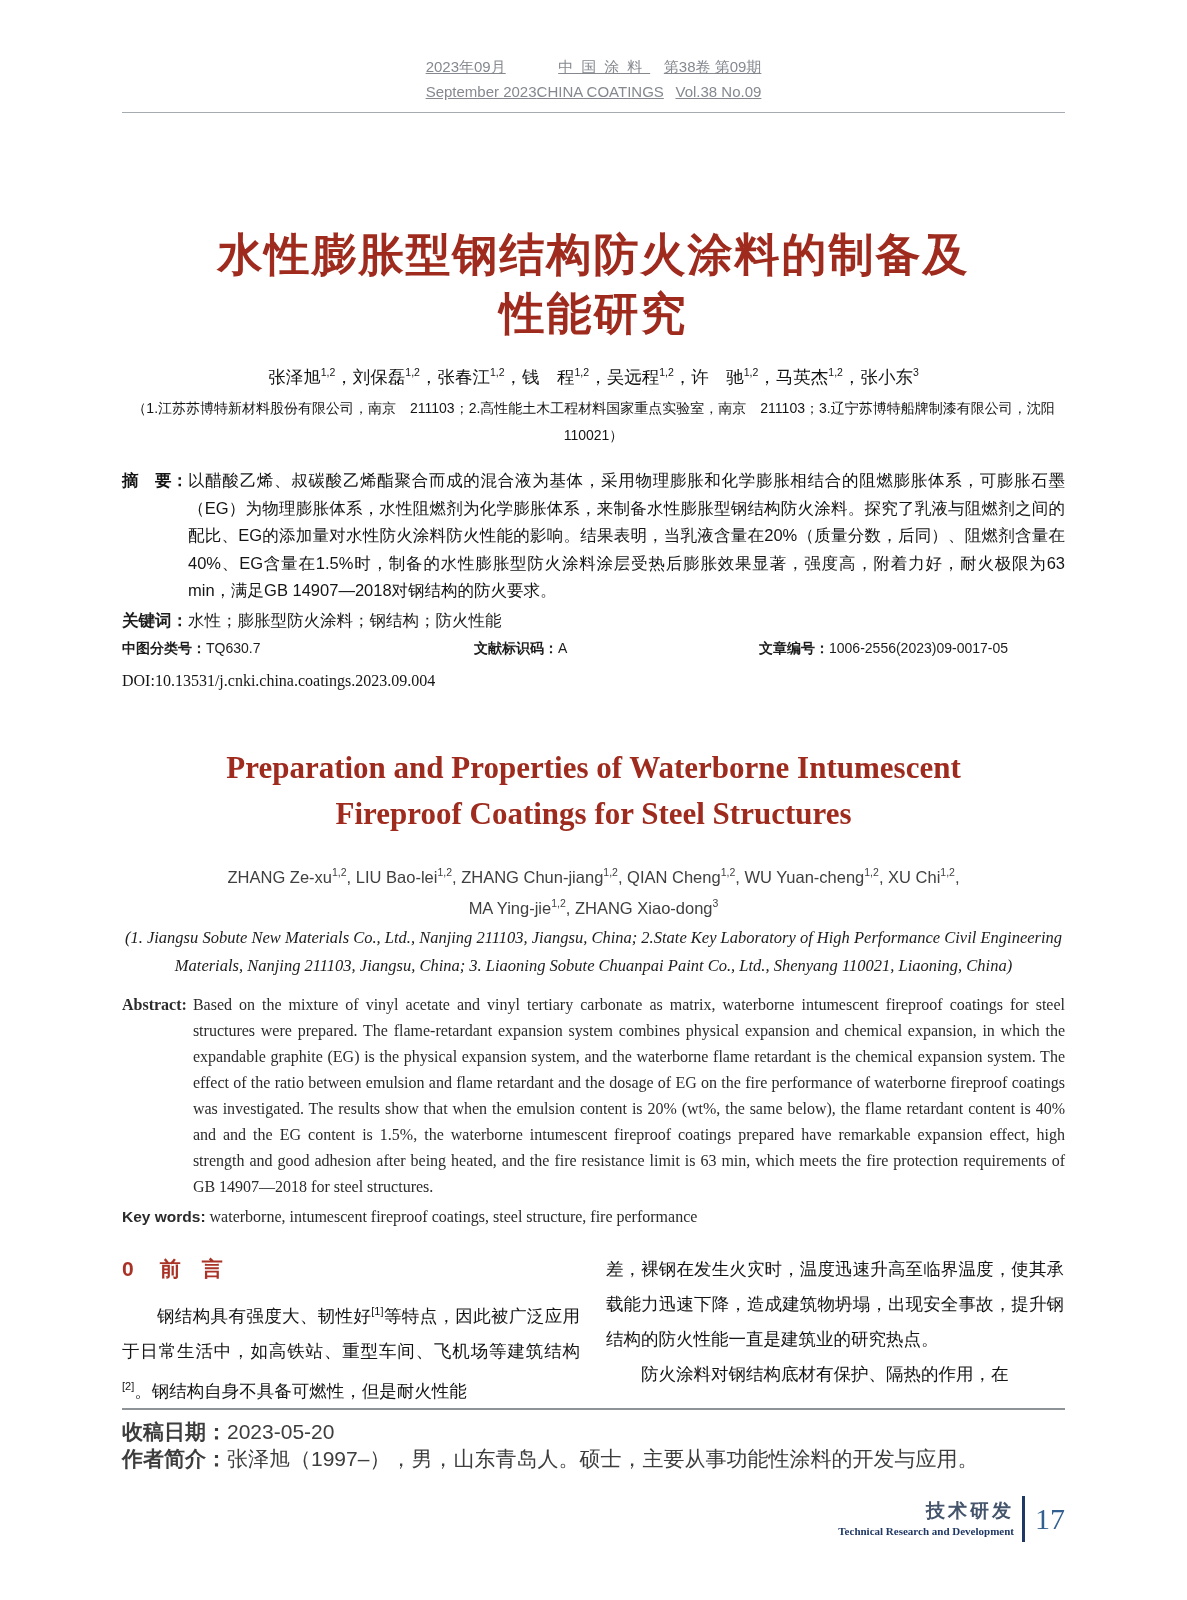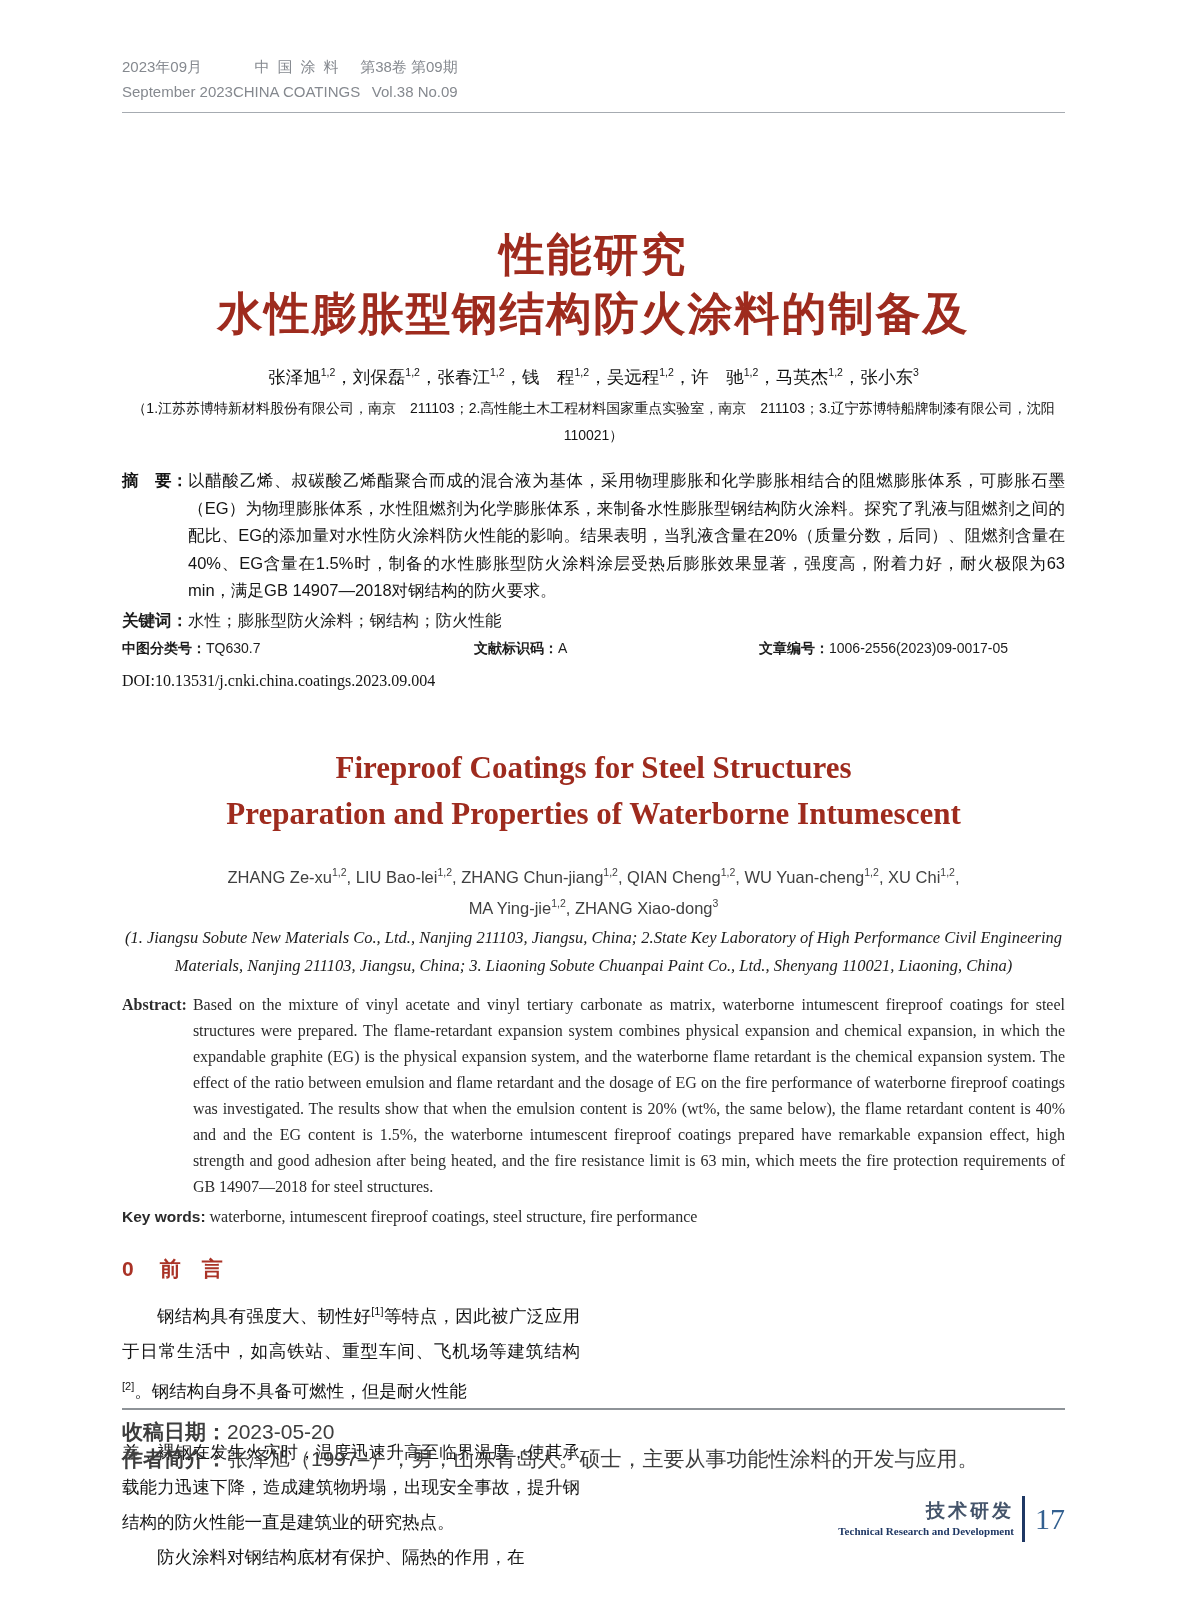--- a/index.html
+++ b/index.html
@@ -2,23 +2,23 @@
 <html><head>
 <meta charset="utf-8">
 <style>
   * { margin:0; padding:0; box-sizing:border-box; }
   html,body { background:#ffffff; }
   body { width:1187px; height:1600px; font-family:"Liberation Sans", sans-serif; color:#1c1c1c; }
   .page { position:relative; width:1187px; height:1600px; background:#fff; overflow:hidden; }
   .content { margin:0 122px; width:943px; }
 
   
-  .journal-header { display:flex; justify-content:flex-start; align-items:flex-end;
+  .journal-header { display:flex; justify-content:center; align-items:flex-end;
     padding-top:54px; padding-bottom:8px; border-bottom:1px solid #a6abb1;
-    color:#85898f; font-size:15px; line-height:25px; }
+    color:#85898f; font-size:15px; line-height:25px;text-decoration:underline; }
   .jh-left { text-align:left; }
   .jh-center { text-align:center; }
   .jh-center .cn { letter-spacing:8px; padding-left:8px; }
   .jh-right { text-align:right; }
 
   
   .title-cn { margin-top:112px; text-align:center; font-weight:bold; color:#9e2b1e;
     font-size:45px; line-height:59px; letter-spacing:2px; }
 
   
@@ -50,21 +50,21 @@
   
   .abstract-en { margin-top:12px; display:flex; font-family:"Liberation Serif", serif;
     font-size:16px; line-height:26px; color:#2b2b2b; }
   .abstract-en .label { font-weight:bold; white-space:nowrap; padding-right:6px; }
   .abstract-en .body { flex:1; text-align:justify; }
   .keywords-en { margin-top:4px; font-family:"Liberation Serif", serif; font-size:16px; line-height:26px; color:#2b2b2b; }
   .keywords-en .label { font-weight:bold; font-family:"Liberation Sans", sans-serif; font-size:15.5px; }
 
   
   .intro-section { position:absolute; top:1252px; left:122px; width:943px; }
-  .intro-columns { display:flex; gap:26px;flex-direction:column; }
+  .intro-columns { display:flex; gap:26px; }
   .col { width:458px; }
   .intro-heading { color:#a93226; font-weight:bold; font-size:21px; line-height:34px; margin-bottom:8px; }
   .intro-heading .num { margin-right:26px; }
   .intro-p { font-size:17.5px; line-height:35px; text-align:justify; color:#141414; }
   .indent { text-indent:2em; }
   .intro-p sup { font-size:11px; }
 
   
   .footnote { position:absolute; top:1408px; left:122px; width:943px;
     border-top:2px solid #8e9398; padding-top:8px; font-size:21px; line-height:27px; color:#3d3d3d; }
@@ -93,22 +93,22 @@
         <div class="cn">中国涂料</div>
         <div>CHINA COATINGS</div>
       </div>
       <div class="jh-right">
         <div>第38卷 第09期</div>
         <div>Vol.38 No.09</div>
       </div>
     </div>
 
     <h1 class="title-cn">
+      <div>水性膨胀型钢结构防火涂料的制备及</div>
       <div>性能研究</div>
-      <div>水性膨胀型钢结构防火涂料的制备及</div>
     </h1>
 
     <div class="authors-cn">
       <span><span>张泽旭</span><sup>1,2</sup><span>，</span></span><span><span>刘保磊</span><sup>1,2</sup><span>，</span></span><span><span>张春江</span><sup>1,2</sup><span>，</span></span><span><span>钱　程</span><sup>1,2</sup><span>，</span></span><span><span>吴远程</span><sup>1,2</sup><span>，</span></span><span><span>许　驰</span><sup>1,2</sup><span>，</span></span><span><span>马英杰</span><sup>1,2</sup><span>，</span></span><span><span>张小东</span><sup>3</sup><span></span></span>
     </div>
 
     <div class="affil-cn">（1.江苏苏博特新材料股份有限公司，南京　211103；2.高性能土木工程材料国家重点实验室，南京　211103；3.辽宁苏博特船牌制漆有限公司，沈阳　110021）</div>
 
     <div class="abstract-cn">
       <span class="label">摘　要：</span>
@@ -121,22 +121,22 @@
 
     <div class="meta-row">
       <span class="meta-clc"><span class="label">中图分类号：</span><span>TQ630.7</span></span>
       <span class="meta-doc"><span class="label">文献标识码：</span><span>A</span></span>
       <span class="meta-aid"><span class="label">文章编号：</span><span>1006-2556(2023)09-0017-05</span></span>
     </div>
 
     <div class="doi-line">DOI:10.13531/j.cnki.china.coatings.2023.09.004</div>
 
     <h2 class="title-en">
+      <div>Preparation and Properties of Waterborne Intumescent</div>
       <div>Fireproof Coatings for Steel Structures</div>
-      <div>Preparation and Properties of Waterborne Intumescent</div>
     </h2>
 
     <div class="authors-en">
       <div><span>ZHANG Ze-xu</span><sup>1,2</sup><span>, </span><span>LIU Bao-lei</span><sup>1,2</sup><span>, </span><span>ZHANG Chun-jiang</span><sup>1,2</sup><span>, </span><span>QIAN Cheng</span><sup>1,2</sup><span>, </span><span>WU Yuan-cheng</span><sup>1,2</sup><span>, </span><span>XU Chi</span><sup>1,2</sup><span>,</span></div>
       <div><span>MA Ying-jie</span><sup>1,2</sup><span>, </span><span>ZHANG Xiao-dong</span><sup>3</sup><span></span></div>
     </div>
 
     <div class="affil-en">(1. Jiangsu Sobute New Materials Co., Ltd., Nanjing 211103, Jiangsu, China; 2.State Key Laboratory of High Performance Civil Engineering Materials, Nanjing 211103, Jiangsu, China; 3. Liaoning Sobute Chuanpai Paint Co., Ltd., Shenyang 110021, Liaoning, China)</div>
 
     <div class="abstract-en">

